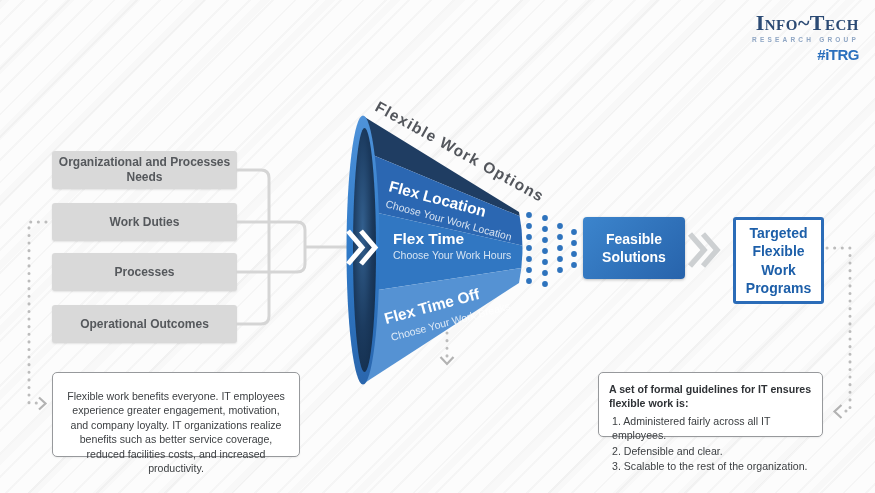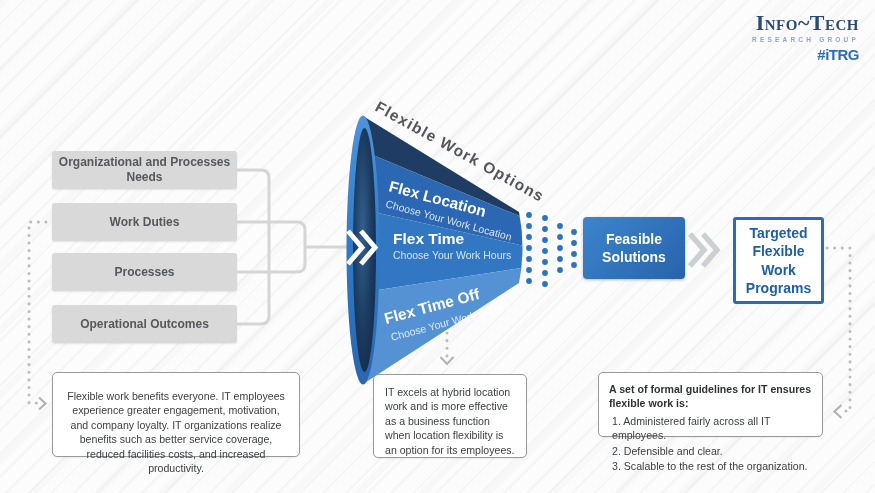--- a/index.html
+++ b/index.html
@@ -71,21 +71,20 @@
   <div class="abs inbox" style="top:151px;">Organizational and Processes Needs</div>
   <div class="abs inbox" style="top:203px;">Work Duties</div>
   <div class="abs inbox" style="top:253px;">Processes</div>
   <div class="abs inbox" style="top:305px;">Operational Outcomes</div>
 
   <div class="abs feasible">Feasible Solutions</div>
 
   <div class="abs targeted">Targeted Flexible Work Programs</div>
 
   <div class="abs note note-left">Flexible work benefits everyone. IT employees experience greater engagement, motivation, and company loyalty. IT organizations realize benefits such as better service coverage, reduced facilities costs, and increased productivity.</div>
-  <div class="abs note note-mid">IT excels at hybrid location work and is more effective as a business function when location flexibility is an option for its employees.</div>
   <div class="abs note note-right">
     <div class="heading">A set of formal guidelines for IT ensures flexible work is:</div>
     <ul>
       <li>1. Administered fairly across all IT employees.</li>
       <li>2. Defensible and clear.</li>
       <li>3. Scalable to the rest of the organization.</li>
     </ul>
   </div>
 
   <svg id="overlay" width="875" height="493" viewBox="0 0 875 493">

